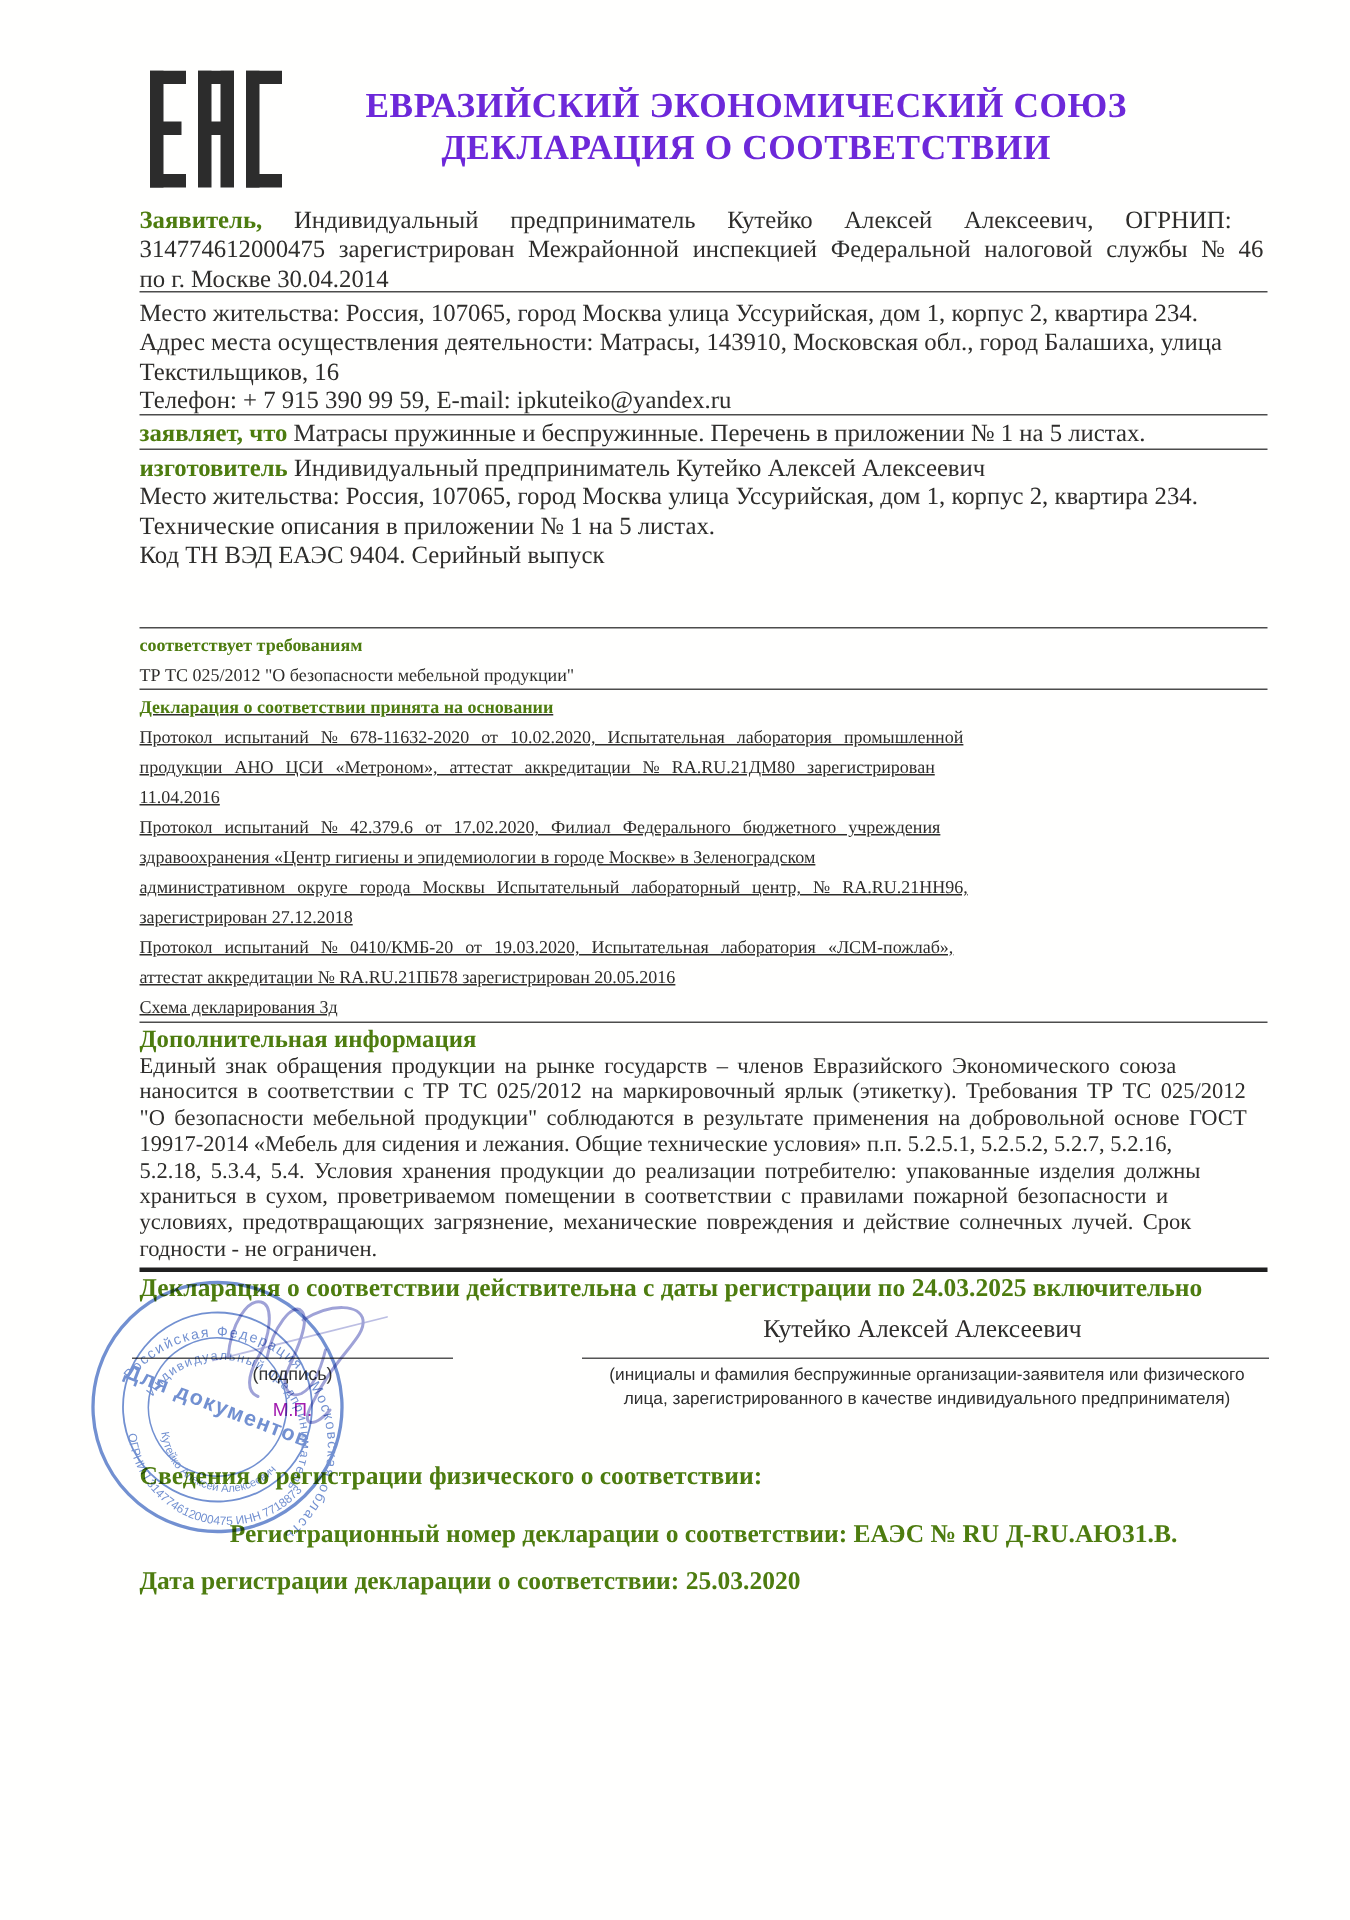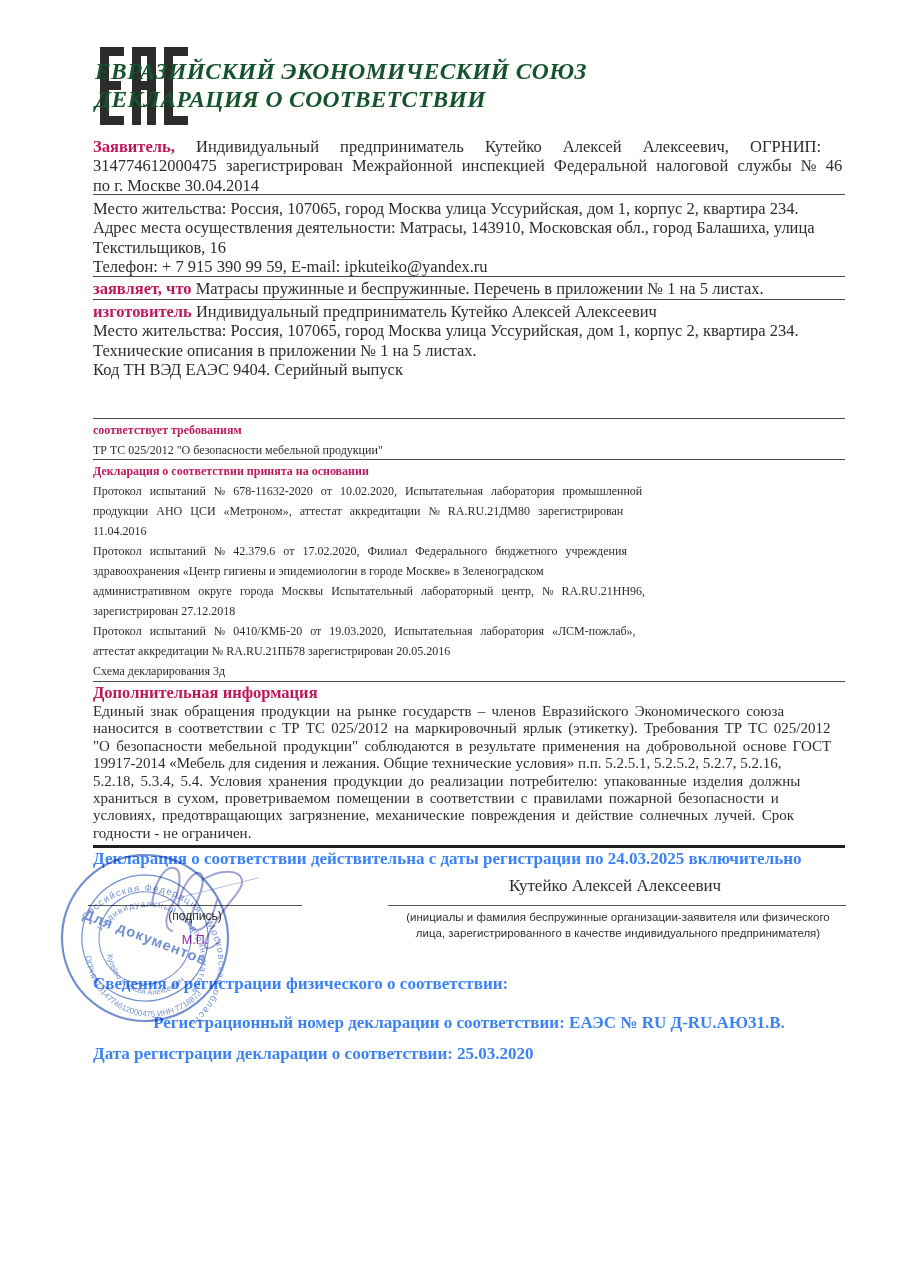--- a/index.html
+++ b/index.html
@@ -3,35 +3,35 @@
 <meta charset="utf-8">
 <style>
   html,body{margin:0;padding:0;background:#e8e8e8;}
   .page{position:relative;width:900px;height:1280px;background:#fffffe;margin:0 auto;
         font-family:"Liberation Serif", serif;color:#2e2d2b;overflow:hidden;}
   .abs{position:absolute;}
   .sec{position:absolute;left:93px;width:752px;}
   .t{font-size:16.5px;line-height:19.3px;}
   .t21{font-size:12px;line-height:20px;}
   .small{font-size:15px;line-height:17.4px;}
-  .b{font-weight:bold;color:#be185d;}
+  .b{font-weight:bold;color:#4d7c0f;}
   .rule{position:absolute;left:93px;width:752px;height:0;border-top:1.6px solid #4c4c4c;}
   .rule-thick{position:absolute;left:93px;width:752px;height:0;border-top:3px solid #1f1f1f;}
-  .title{position:absolute;left:95px;top:57px;width:805px;font-weight:bold;
-         font-size:23.5px;line-height:28px;color:#14532d;letter-spacing:.4px;font-style:italic;}
+  .title{position:absolute;left:95px;top:57px;width:805px;text-align:center;font-weight:bold;
+         font-size:23.5px;line-height:28px;color:#6d28d9;letter-spacing:.4px;}
   .line{display:block;}
   .wsxl{word-spacing:17px;}
   .wsm{word-spacing:5px;}
   .wsxs{word-spacing:2.5px;}
   .sig-line{position:absolute;height:0;border-top:1.6px solid #555;}
   .sans{font-family:"Liberation Sans", sans-serif;}
   .caption{font-size:11.5px;line-height:15.5px;color:#2f2f2f;text-align:center;}
   .stamp-svg{position:absolute;left:35px;top:828px;mix-blend-mode:multiply;opacity:.78;}
   .sign-svg{position:absolute;left:80px;top:845px;mix-blend-mode:multiply;opacity:.85;}
-  .regline{font-size:17px;font-weight:bold;color:#3b82f6;}
+  .regline{font-size:17px;font-weight:bold;color:#4d7c0f;}
 </style>
 </head>
 <body>
 
 <div class="page">
 
   <svg class="abs" style="left:98px;top:47px;" width="92" height="80" viewBox="0 0 92 80" aria-label="EAC">
     <g fill="#2c2c2c">
 
       <rect x="2" y="0" width="9" height="78"></rect>
@@ -83,21 +83,21 @@
     <span class="line">Код ТН ВЭД ЕАЭС 9404.  Серийный выпуск</span>
   </div>
   <div class="rule" style="top:418px;"></div>
 
   <div class="sec t21" style="top:420px;">
     <span class="line b">соответствует требованиям</span>
     <span class="line">ТР ТС 025/2012 "О безопасности мебельной продукции"</span>
   </div>
   <div class="rule" style="top:459px;"></div>
 
-  <div class="sec t21" style="top:461px;">
+  <div class="sec t21" style="top:461px;text-decoration:underline;">
     <span class="line b">Декларация о соответствии принята на основании</span>
     <span class="line wsm">Протокол испытаний № 678-11632-2020 от 10.02.2020, Испытательная лаборатория промышленной</span>
     <span class="line wsm">продукции АНО ЦСИ «Метроном», аттестат аккредитации № RA.RU.21ДМ80 зарегистрирован</span>
     <span class="line">11.04.2016</span>
     <span class="line wsm">Протокол испытаний № 42.379.6 от 17.02.2020, Филиал Федерального бюджетного учреждения</span>
     <span class="line">здравоохранения «Центр гигиены и эпидемиологии в городе Москве» в Зеленоградском</span>
     <span class="line wsm">административном округе города Москвы Испытательный лабораторный центр, № RA.RU.21НН96,</span>
     <span class="line">зарегистрирован 27.12.2018</span>
     <span class="line wsm">Протокол испытаний № 0410/КМБ-20 от 19.03.2020, Испытательная лаборатория «ЛСМ-пожлаб»,</span>
     <span class="line">аттестат аккредитации № RA.RU.21ПБ78 зарегистрирован 20.05.2016</span>

